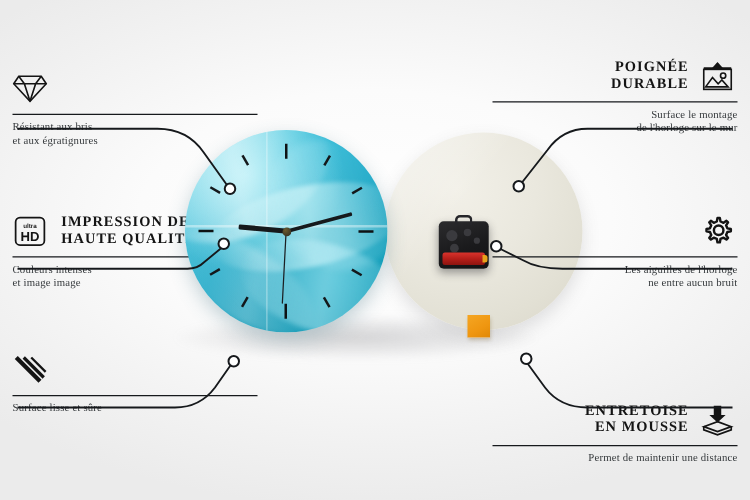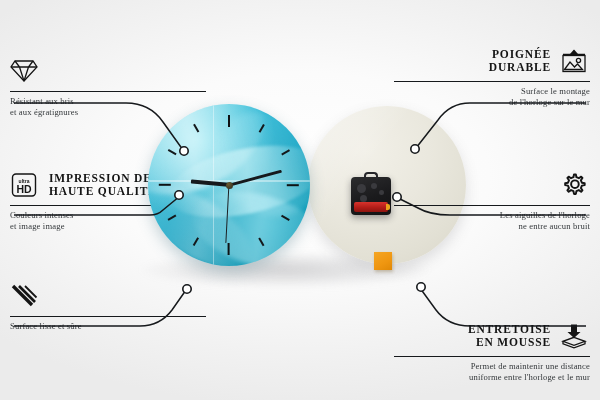--- a/index.html
+++ b/index.html
@@ -329,17 +329,16 @@
         </svg>
       </span>
       <span class="feat-title">
         <span>ENTRETOISE</span><br>
         <span>EN MOUSSE</span>
       </span>
     </div>
     <div class="feat-rule"></div>
     <div class="feat-desc">
       <span>Permet de maintenir une distance</span><br>
-      <span>uniforme entre l'horloge et le mur</span>
     </div>
   </div>
 
 </div>
 
 </body></html>

